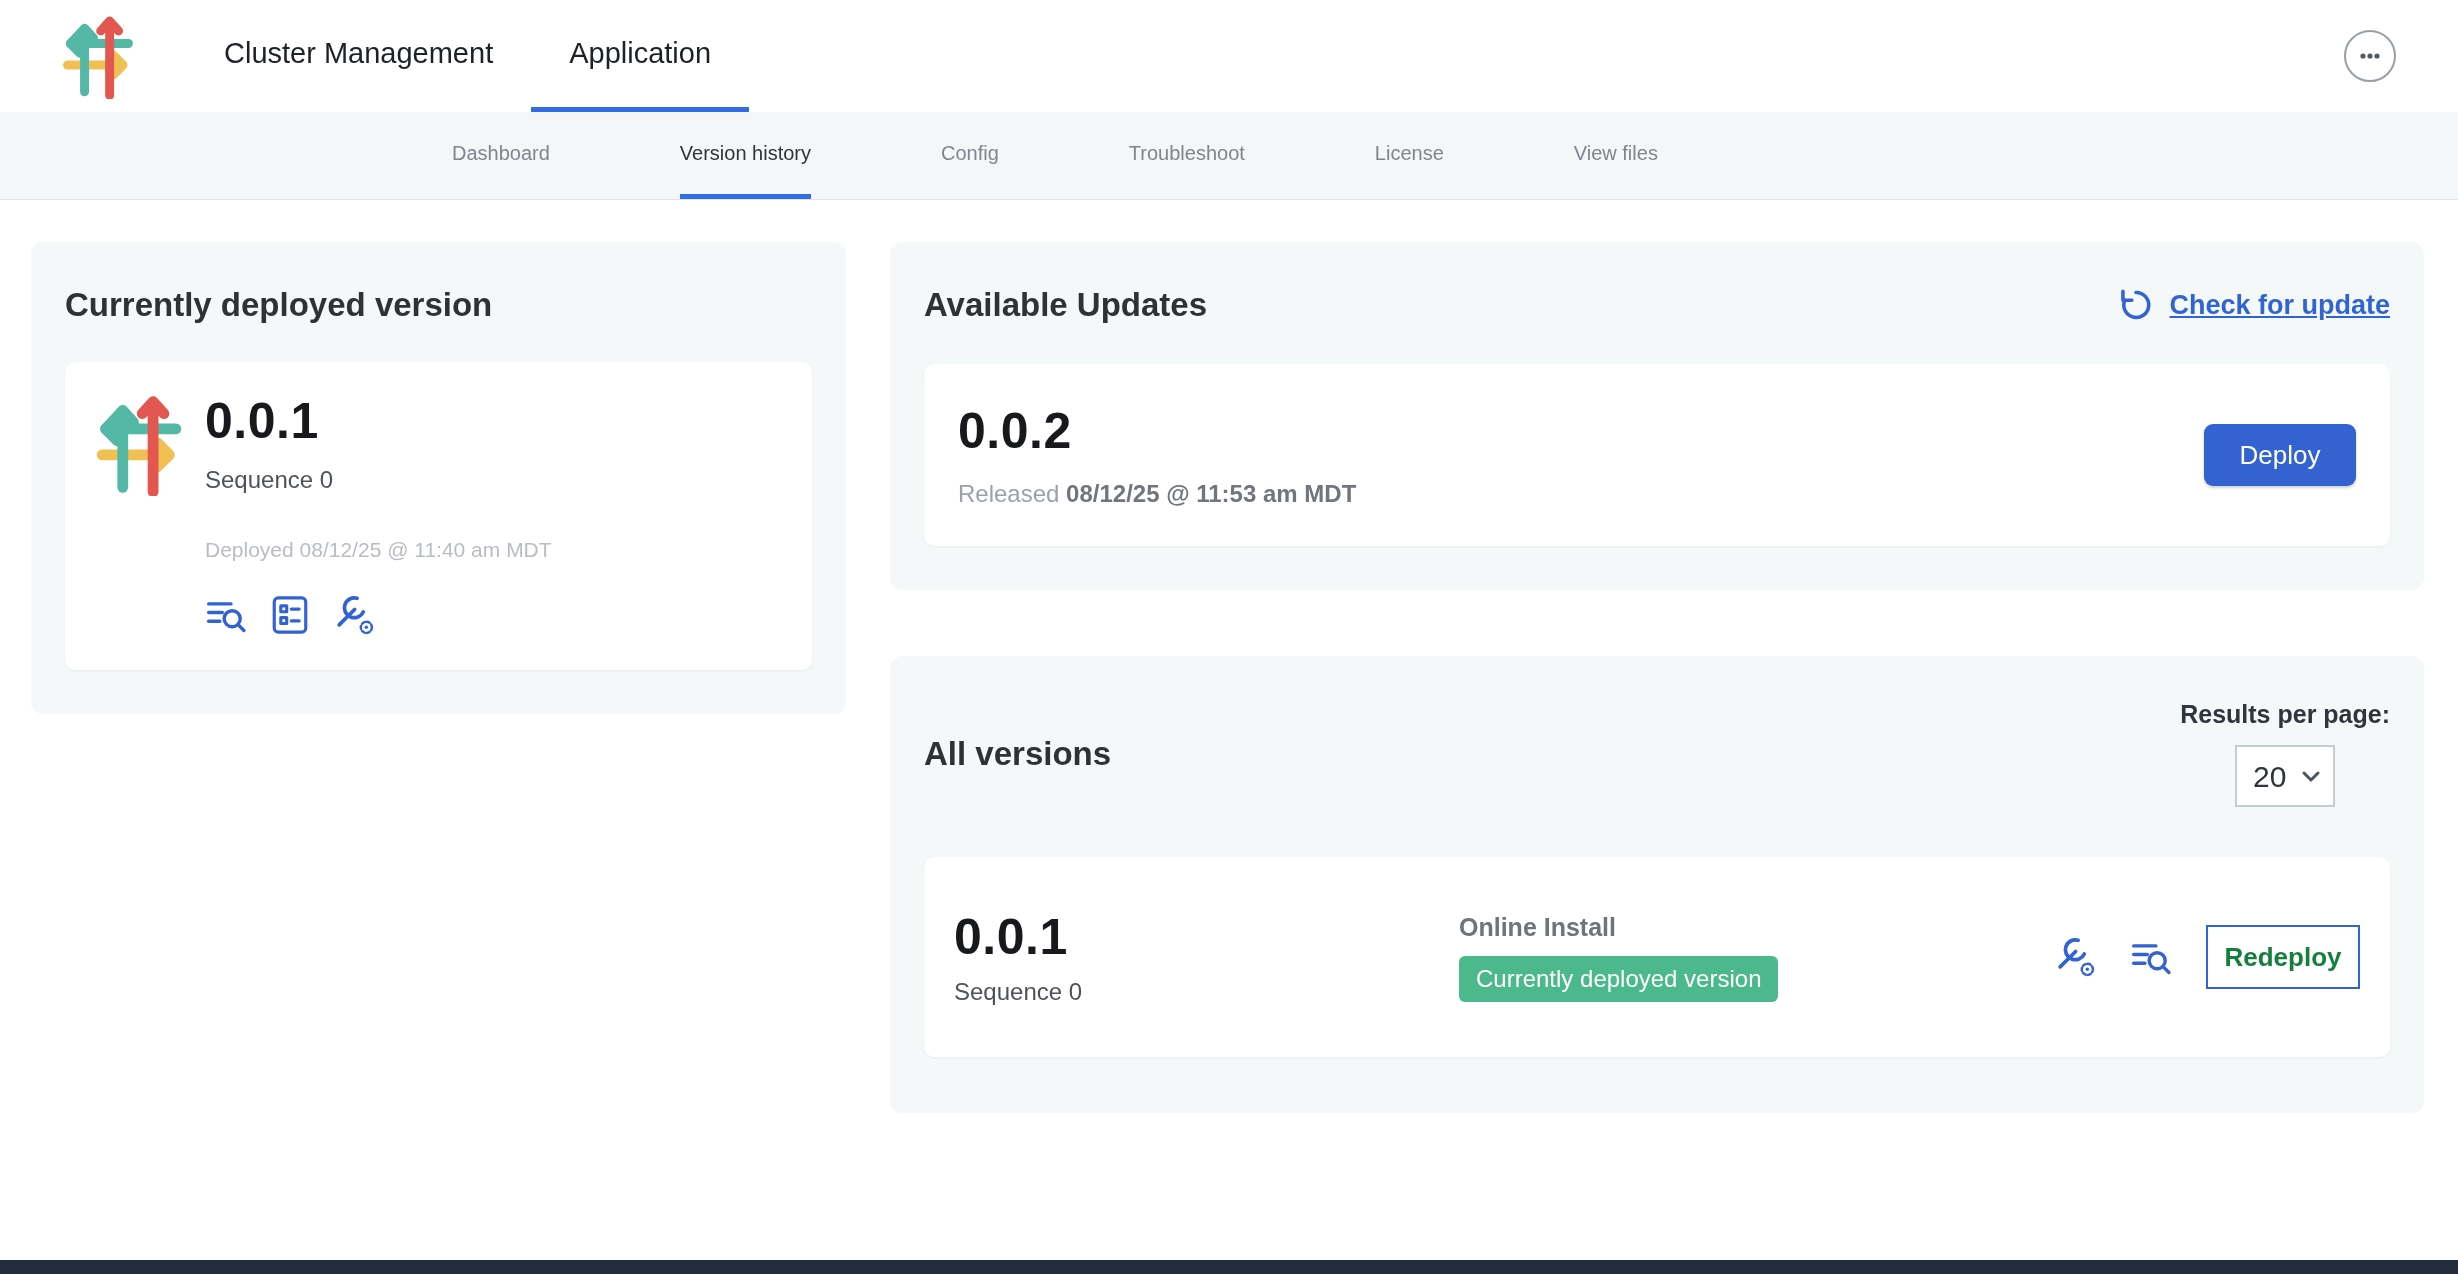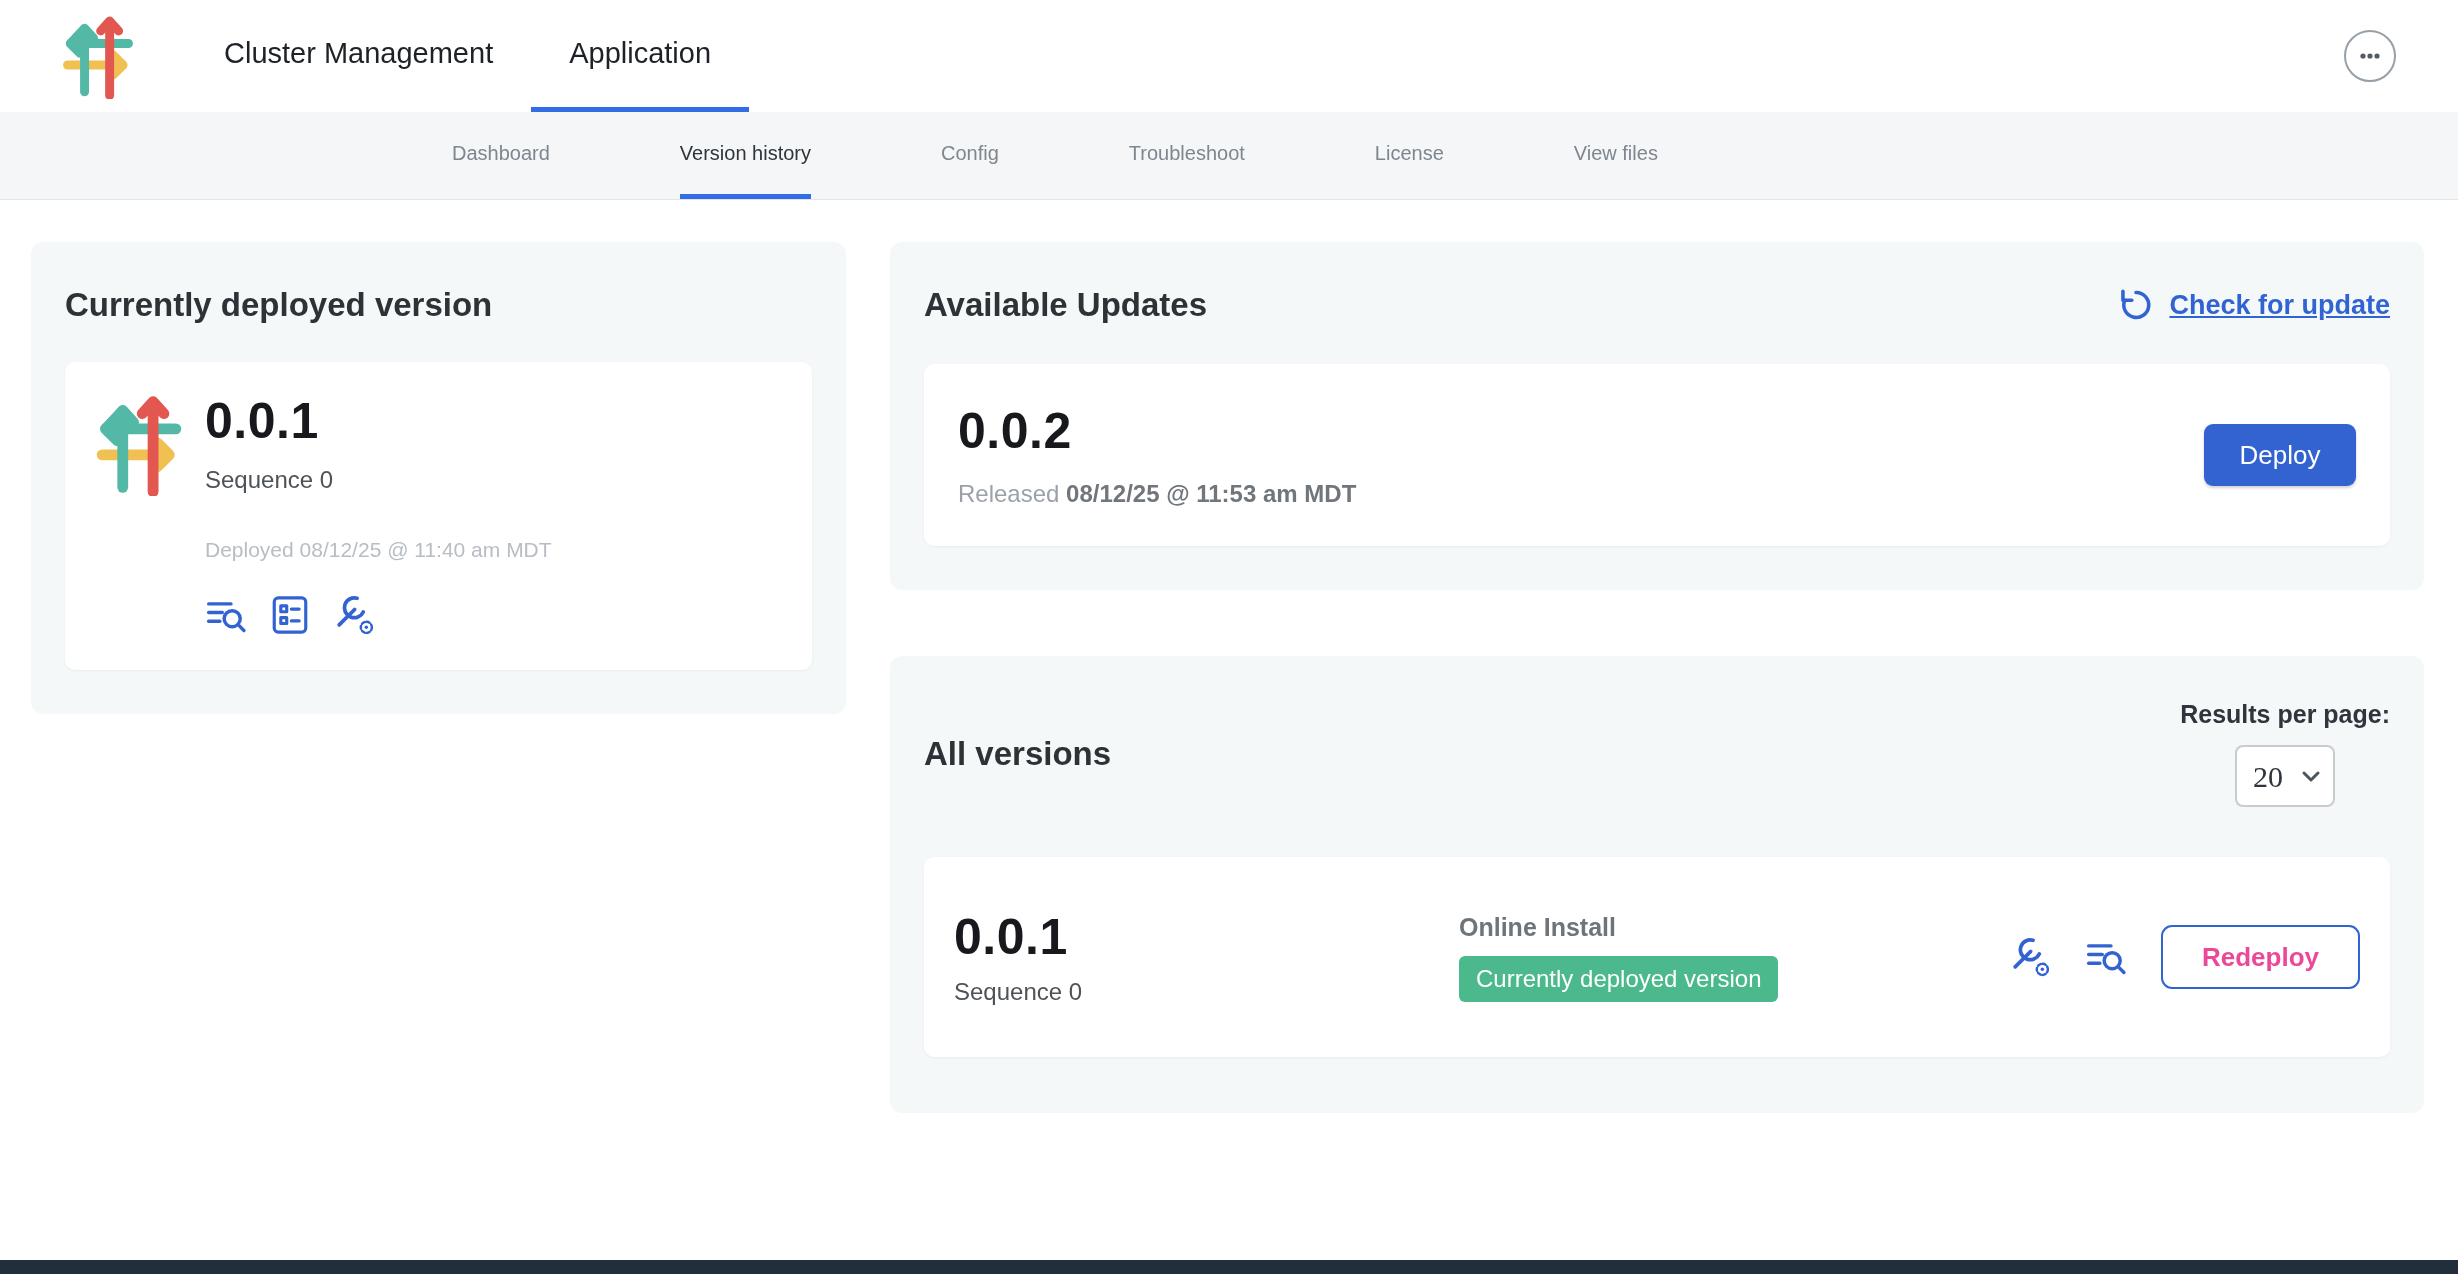--- a/index.html
+++ b/index.html
@@ -74,36 +74,36 @@
     font-size: 26px; font-weight: 400; width: 152px; height: 62px;
     cursor: pointer; font-family: inherit; box-shadow: 0 2px 3px rgba(0,0,0,0.18);
   }
 
   .versions-card { padding: 44px 34px 56px; min-height: 387px; }
   .rpp { display: flex; align-items: center; gap: 16px; flex-direction: column; }
   .rpp-label { font-size: 25px; color: #2e353c; font-weight: 600; }
   .select-wrap { position: relative; }
   .select-wrap select {
     appearance: none; -webkit-appearance: none;
-    width: 100px; height: 62px; border: 2px solid #c7ccd1; border-radius: 8px;
+    width: 100px; height: 62px; border: 2px solid #c7ccd1; border-radius: 0;
     background: #fff; font-size: 30px; color: #2e353c; padding: 0 38px 0 16px;
-    font-family: Liberation Serif, serif; cursor: pointer;
+    font-family: Liberation Sans, sans-serif; cursor: pointer;
   }
   .select-wrap .chev { position: absolute; right: 12px; top: 50%; transform: translateY(-50%); pointer-events: none; width: 24px; height: 24px; }
 
   .version-row { margin-top: 50px; padding: 30px 30px; display: flex; align-items: center; min-height: 200px; }
   .vr-left { width: 505px; flex: none; }
   .vr-left .ver-seq { margin-top: 12px; }
   .vr-mid { flex: 1; }
   .install-type { font-size: 25px; font-weight: 700; color: #6d747b; }
   .badge { display: inline-block; margin-top: 14px; background: #4bb98c; color: #fff; font-size: 24px; padding: 9px 17px; border-radius: 6px; }
   .vr-actions { display: flex; align-items: center; gap: 34px; flex: none; }
   .redeploy-btn {
-    background: #fff; border: 2px solid #3164d3; color: #ec4899; border-radius: 11px;
-    font-size: 26px; font-weight: 700; width: 199px; height: 64px;
+    background: #fff; border: 2px solid #3164d3; color: #15803d; border-radius: 0;
+    font-size: 26px; font-weight: 700; width: 154px; height: 64px;
     cursor: pointer; font-family: inherit;
   }
   .bottom-strip { position: absolute; left: 0; right: 0; bottom: 0; height: 14px; background: #232e3c; }
 </style>
 </head>
 <body>
 
 <div class="page">
 
   <header class="topbar">

